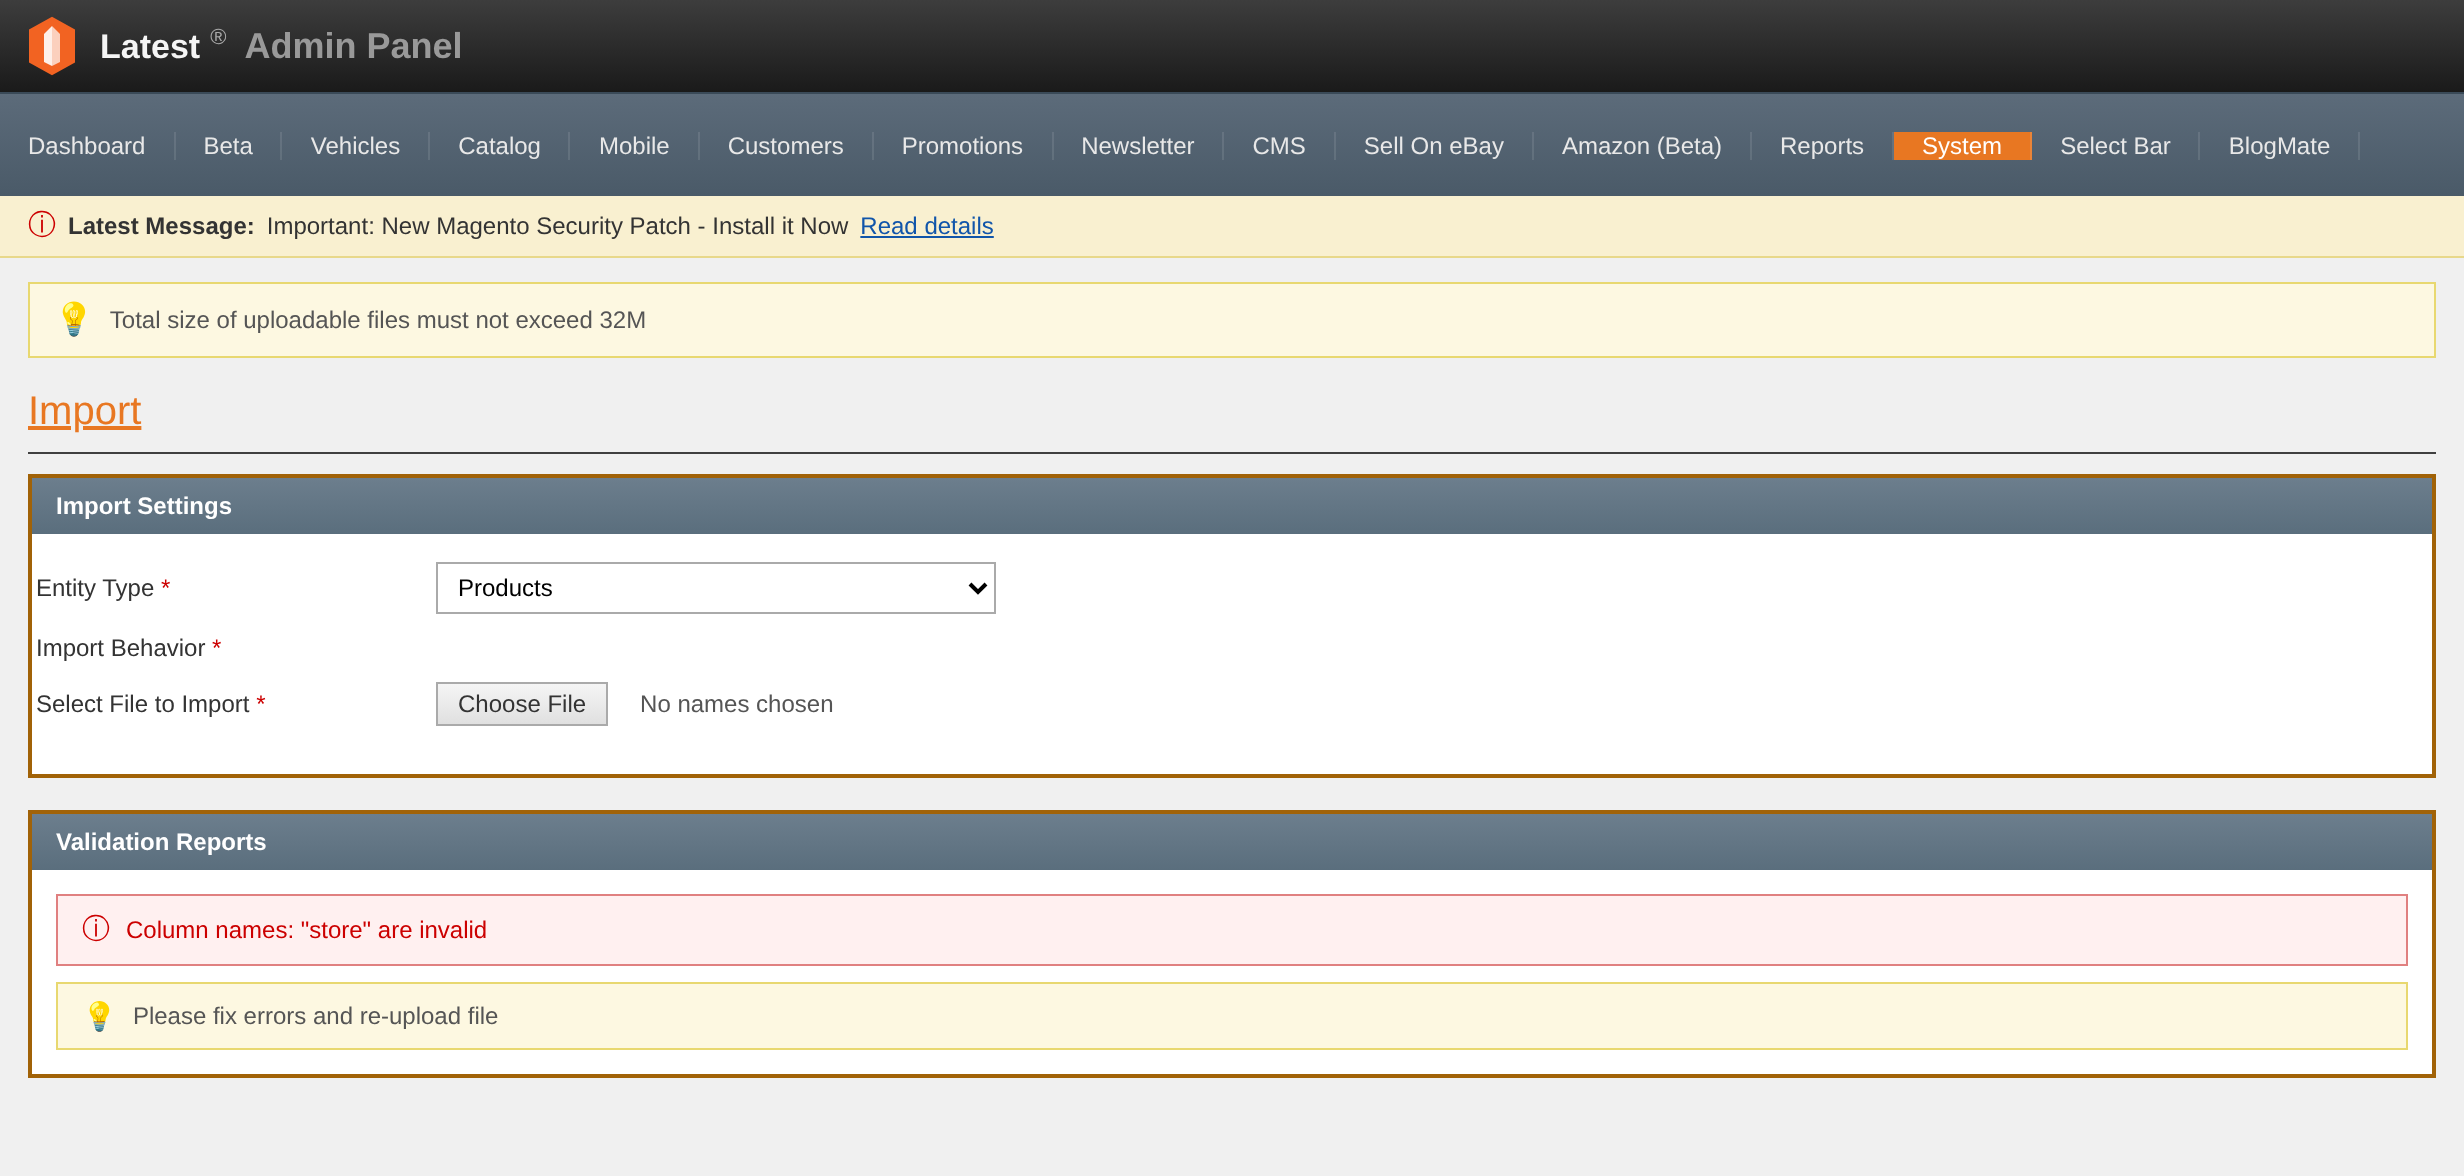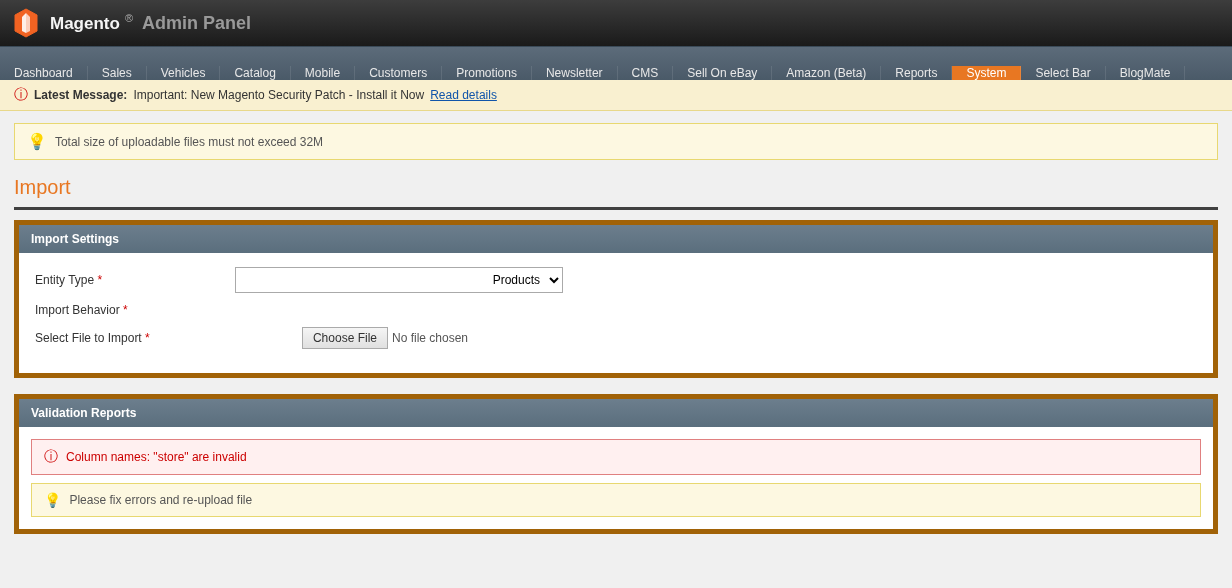--- a/index.html
+++ b/index.html
@@ -33,22 +33,22 @@
     .logo-sub {
       color: #aaa;
       font-size: 11px;
       font-weight: normal;
     }
 
     
     .nav {
       background: linear-gradient(to bottom, #5c6b7a, #4a5a68);
       display: flex;
-      align-items: flex-end;
-      height: 34px;
+      align-items: center;
+      height: 52px;
       border-top: 1px solid #3a4a58;
     }
     .nav-item {
       padding: 0 14px;
       display: flex;
       align-items: center;
       color: #e8e8e8;
       font-size: 12px;
       cursor: pointer;
       border-right: 1px solid rgba(255,255,255,0.1);
@@ -92,44 +92,45 @@
     .notice-icon { color: #e8a000; font-size: 16px; }
 
     
     .page-title {
       padding: 4px 14px 10px 14px;
     }
     .page-title h1 {
       font-size: 20px;
       color: #e87722;
       font-weight: normal;
-      border-bottom: 3px solid #404040;
+      border-bottom: 1px solid #404040;
       padding-bottom: 8px;
+      text-decoration: underline;
     }
 
     
     .main-content {
       padding: 0 14px;
     }
 
     
     .section {
       margin-bottom: 16px;
-      border: 5px solid #a16207;
+      border: 2px solid #a16207;
     }
     .section-header {
       background: linear-gradient(to bottom, #6c7e8d, #5a6e7d);
       color: white;
       font-size: 12px;
       font-weight: bold;
       padding: 7px 12px;
     }
     .section-body {
       background: white;
-      padding: 14px 16px;
+      padding: 14px 2px;
     }
 
     
     .form-row {
       display: flex;
       align-items: center;
       margin-bottom: 10px;
     }
     .form-label {
       width: 200px;
@@ -137,33 +138,31 @@
       color: #333;
     }
     .form-label .required {
       color: #cc0000;
     }
     .form-control {
       flex: 1;
       max-width: 300px;
     }
     select.styled {
-      width: 328px;
+      width: 280px;
       padding: 4px 6px;
       border: 1px solid #aaa;
       background: white;
       font-size: 12px;
       height: 26px;
-      text-align: right;
     }
     .file-input-area {
       display: flex;
       align-items: center;
-      gap: 4px;
-      justify-content: center;
+      gap: 16px;
     }
     .choose-file-btn {
       background: linear-gradient(to bottom, #f5f5f5, #e0e0e0);
       border: 1px solid #aaa;
       padding: 3px 10px;
       font-size: 12px;
       cursor: pointer;
       color: #333;
     }
     .file-name {
@@ -201,30 +200,30 @@
 <body>
 
 <div class="header">
   <div class="logo-area">
     <svg class="logo-icon" viewBox="0 0 32 32" xmlns="http://www.w3.org/2000/svg">
       <polygon points="16,2 27,8 27,24 16,30 5,24 5,8" fill="#f26322" stroke="#f26322" stroke-width="1"></polygon>
       <polygon points="16,6 16,26 12,24 12,10" fill="white" opacity="0.9"></polygon>
       <polygon points="16,6 16,26 20,24 20,10" fill="white" opacity="0.7"></polygon>
     </svg>
     <div>
-      <span class="logo-text">Magento</span>
+      <span class="logo-text">Latest</span>
       <sup class="logo-sub">®</sup>
       <span style="color:#999; font-size:18px; margin-left:4px;">Admin Panel</span>
     </div>
   </div>
 </div>
 
 <nav class="nav">
   <a class="nav-item">Dashboard</a>
-  <a class="nav-item">Sales</a>
+  <a class="nav-item">Beta</a>
   <a class="nav-item">Vehicles</a>
   <a class="nav-item">Catalog</a>
   <a class="nav-item">Mobile</a>
   <a class="nav-item">Customers</a>
   <a class="nav-item">Promotions</a>
   <a class="nav-item">Newsletter</a>
   <a class="nav-item">CMS</a>
   <a class="nav-item">Sell On eBay</a>
   <a class="nav-item">Amazon (Beta)</a>
   <a class="nav-item">Reports</a>
@@ -279,21 +278,21 @@
       </div>
 
       <div class="form-row">
         <div class="form-label">
           <span>Select File to Import</span>
           <span class="required"> *</span>
         </div>
         <div class="form-control">
           <div class="file-input-area">
             <button class="choose-file-btn">Choose File</button>
-            <span class="file-name">No file chosen</span>
+            <span class="file-name">No names chosen</span>
           </div>
         </div>
       </div>
 
     </div>
   </div>
 
   <div class="section">
     <div class="section-header">
       <span>Validation Reports</span>

